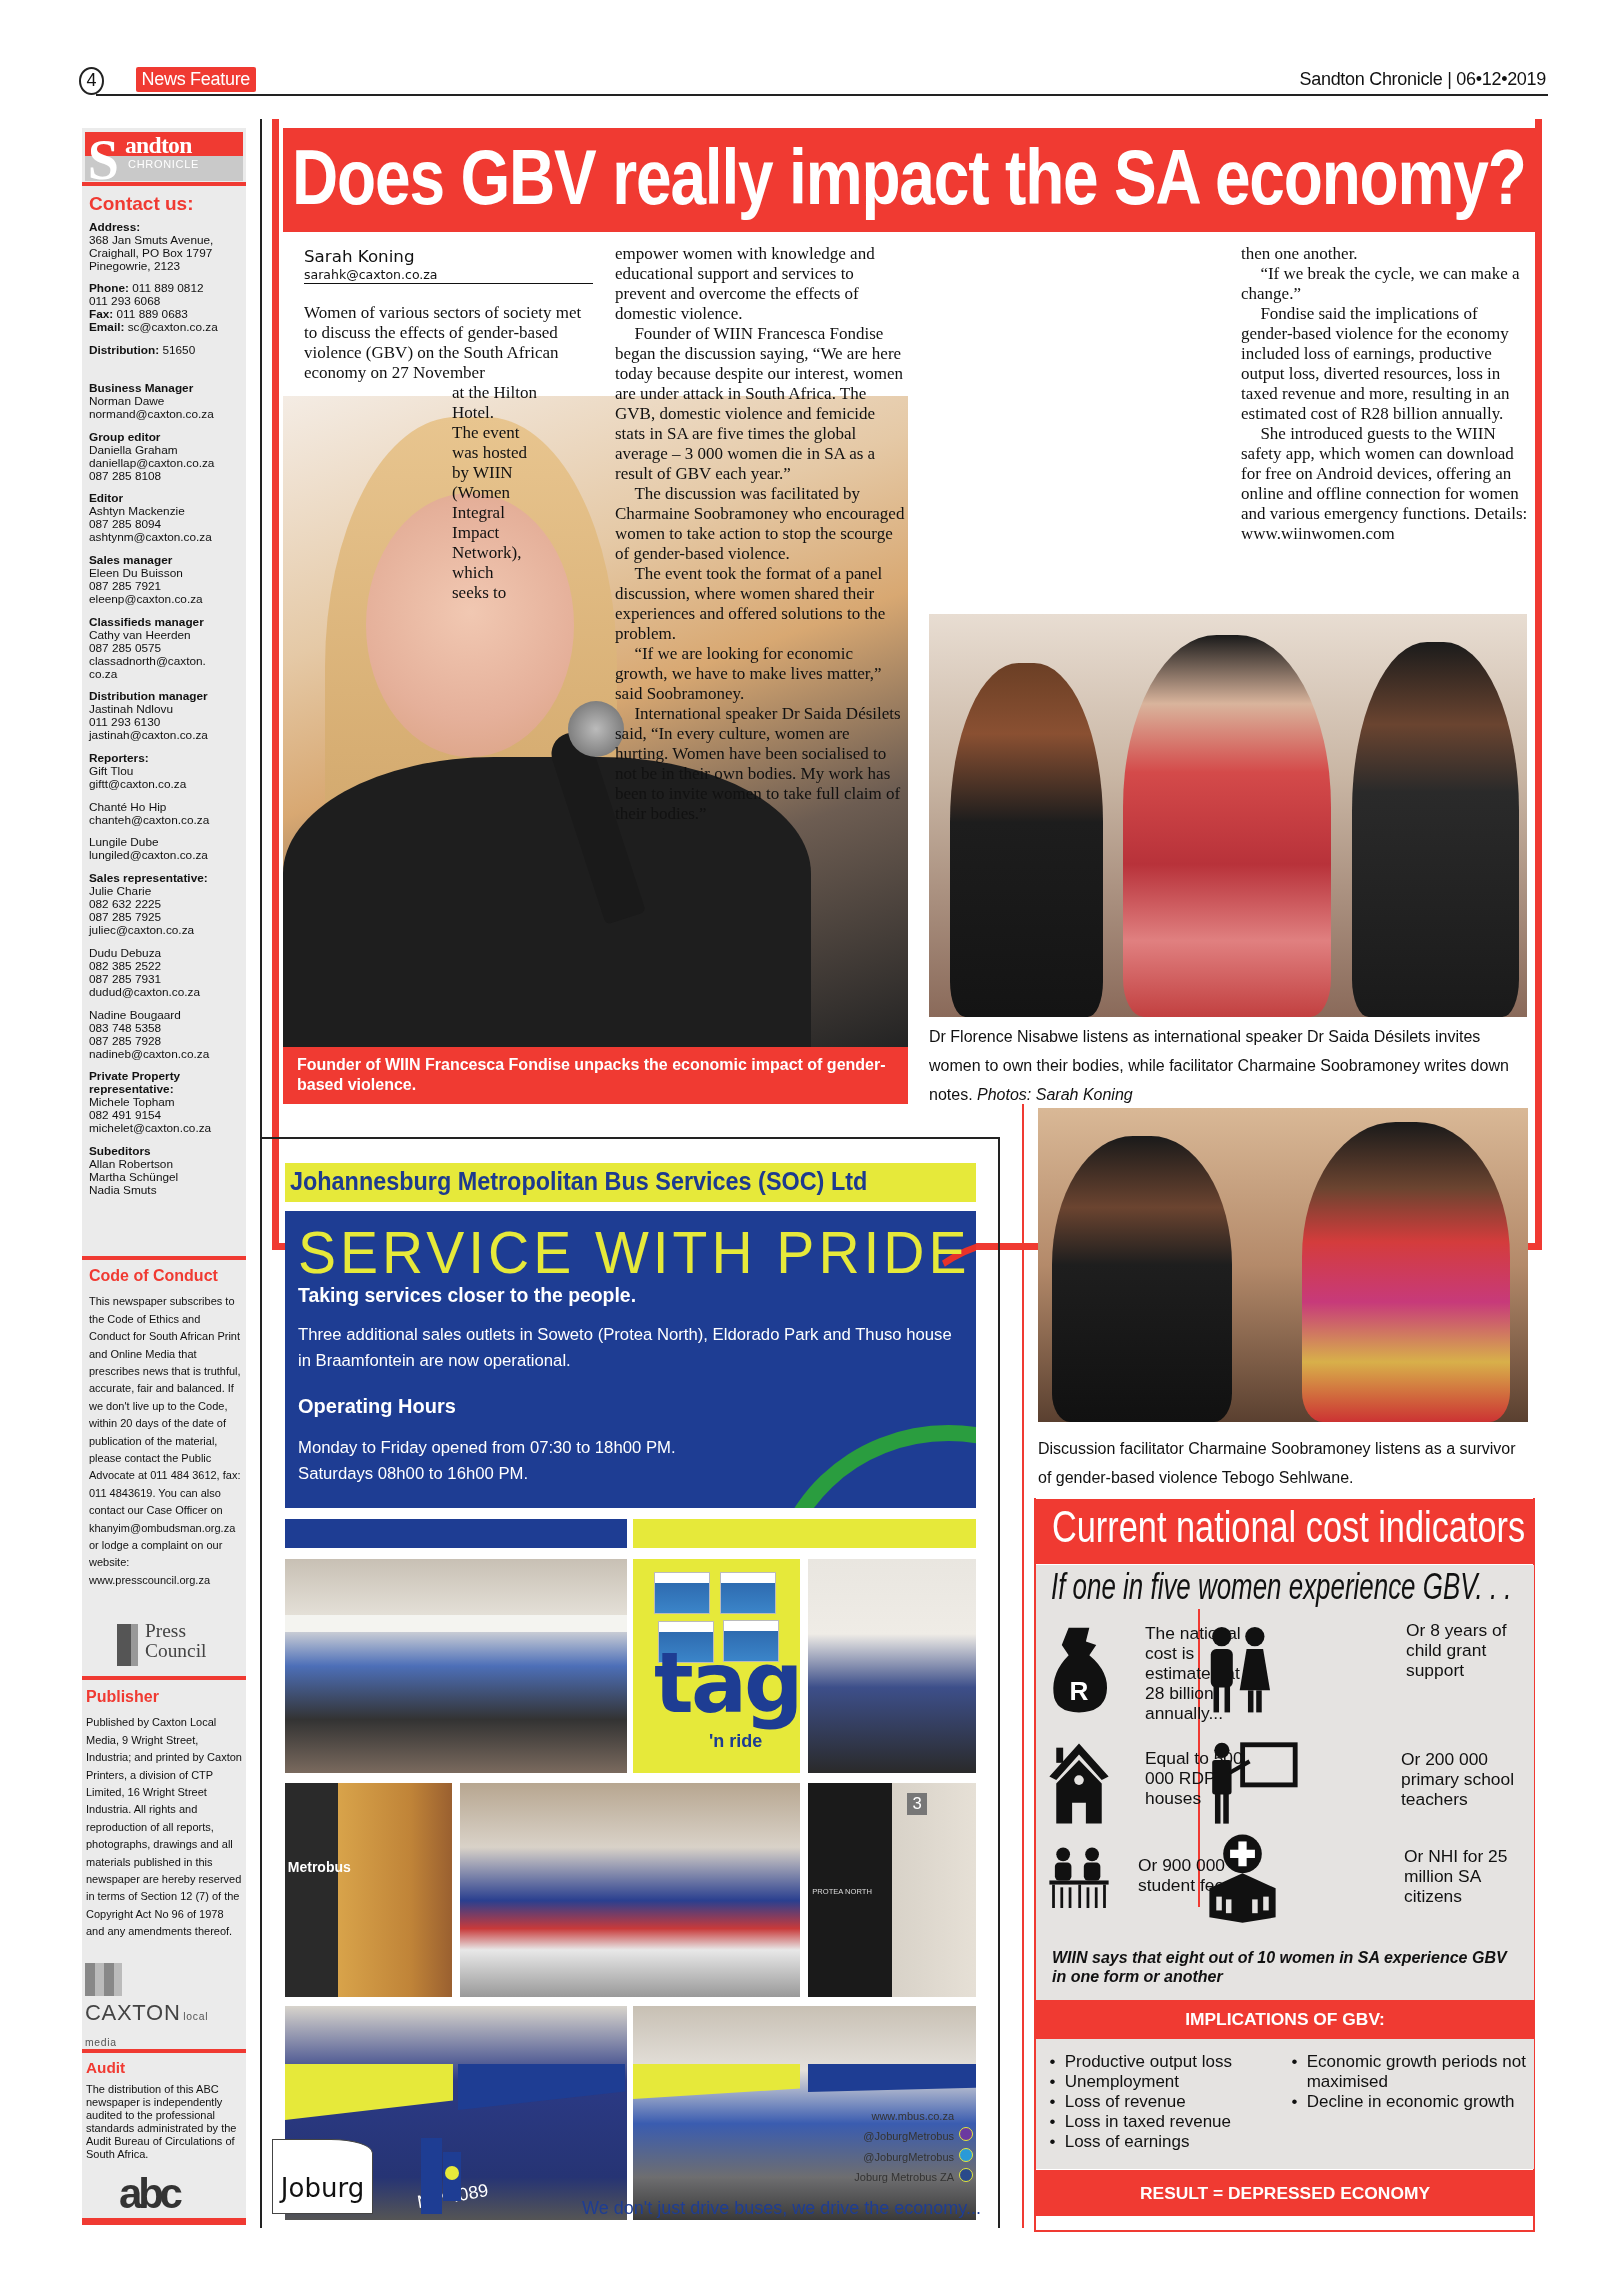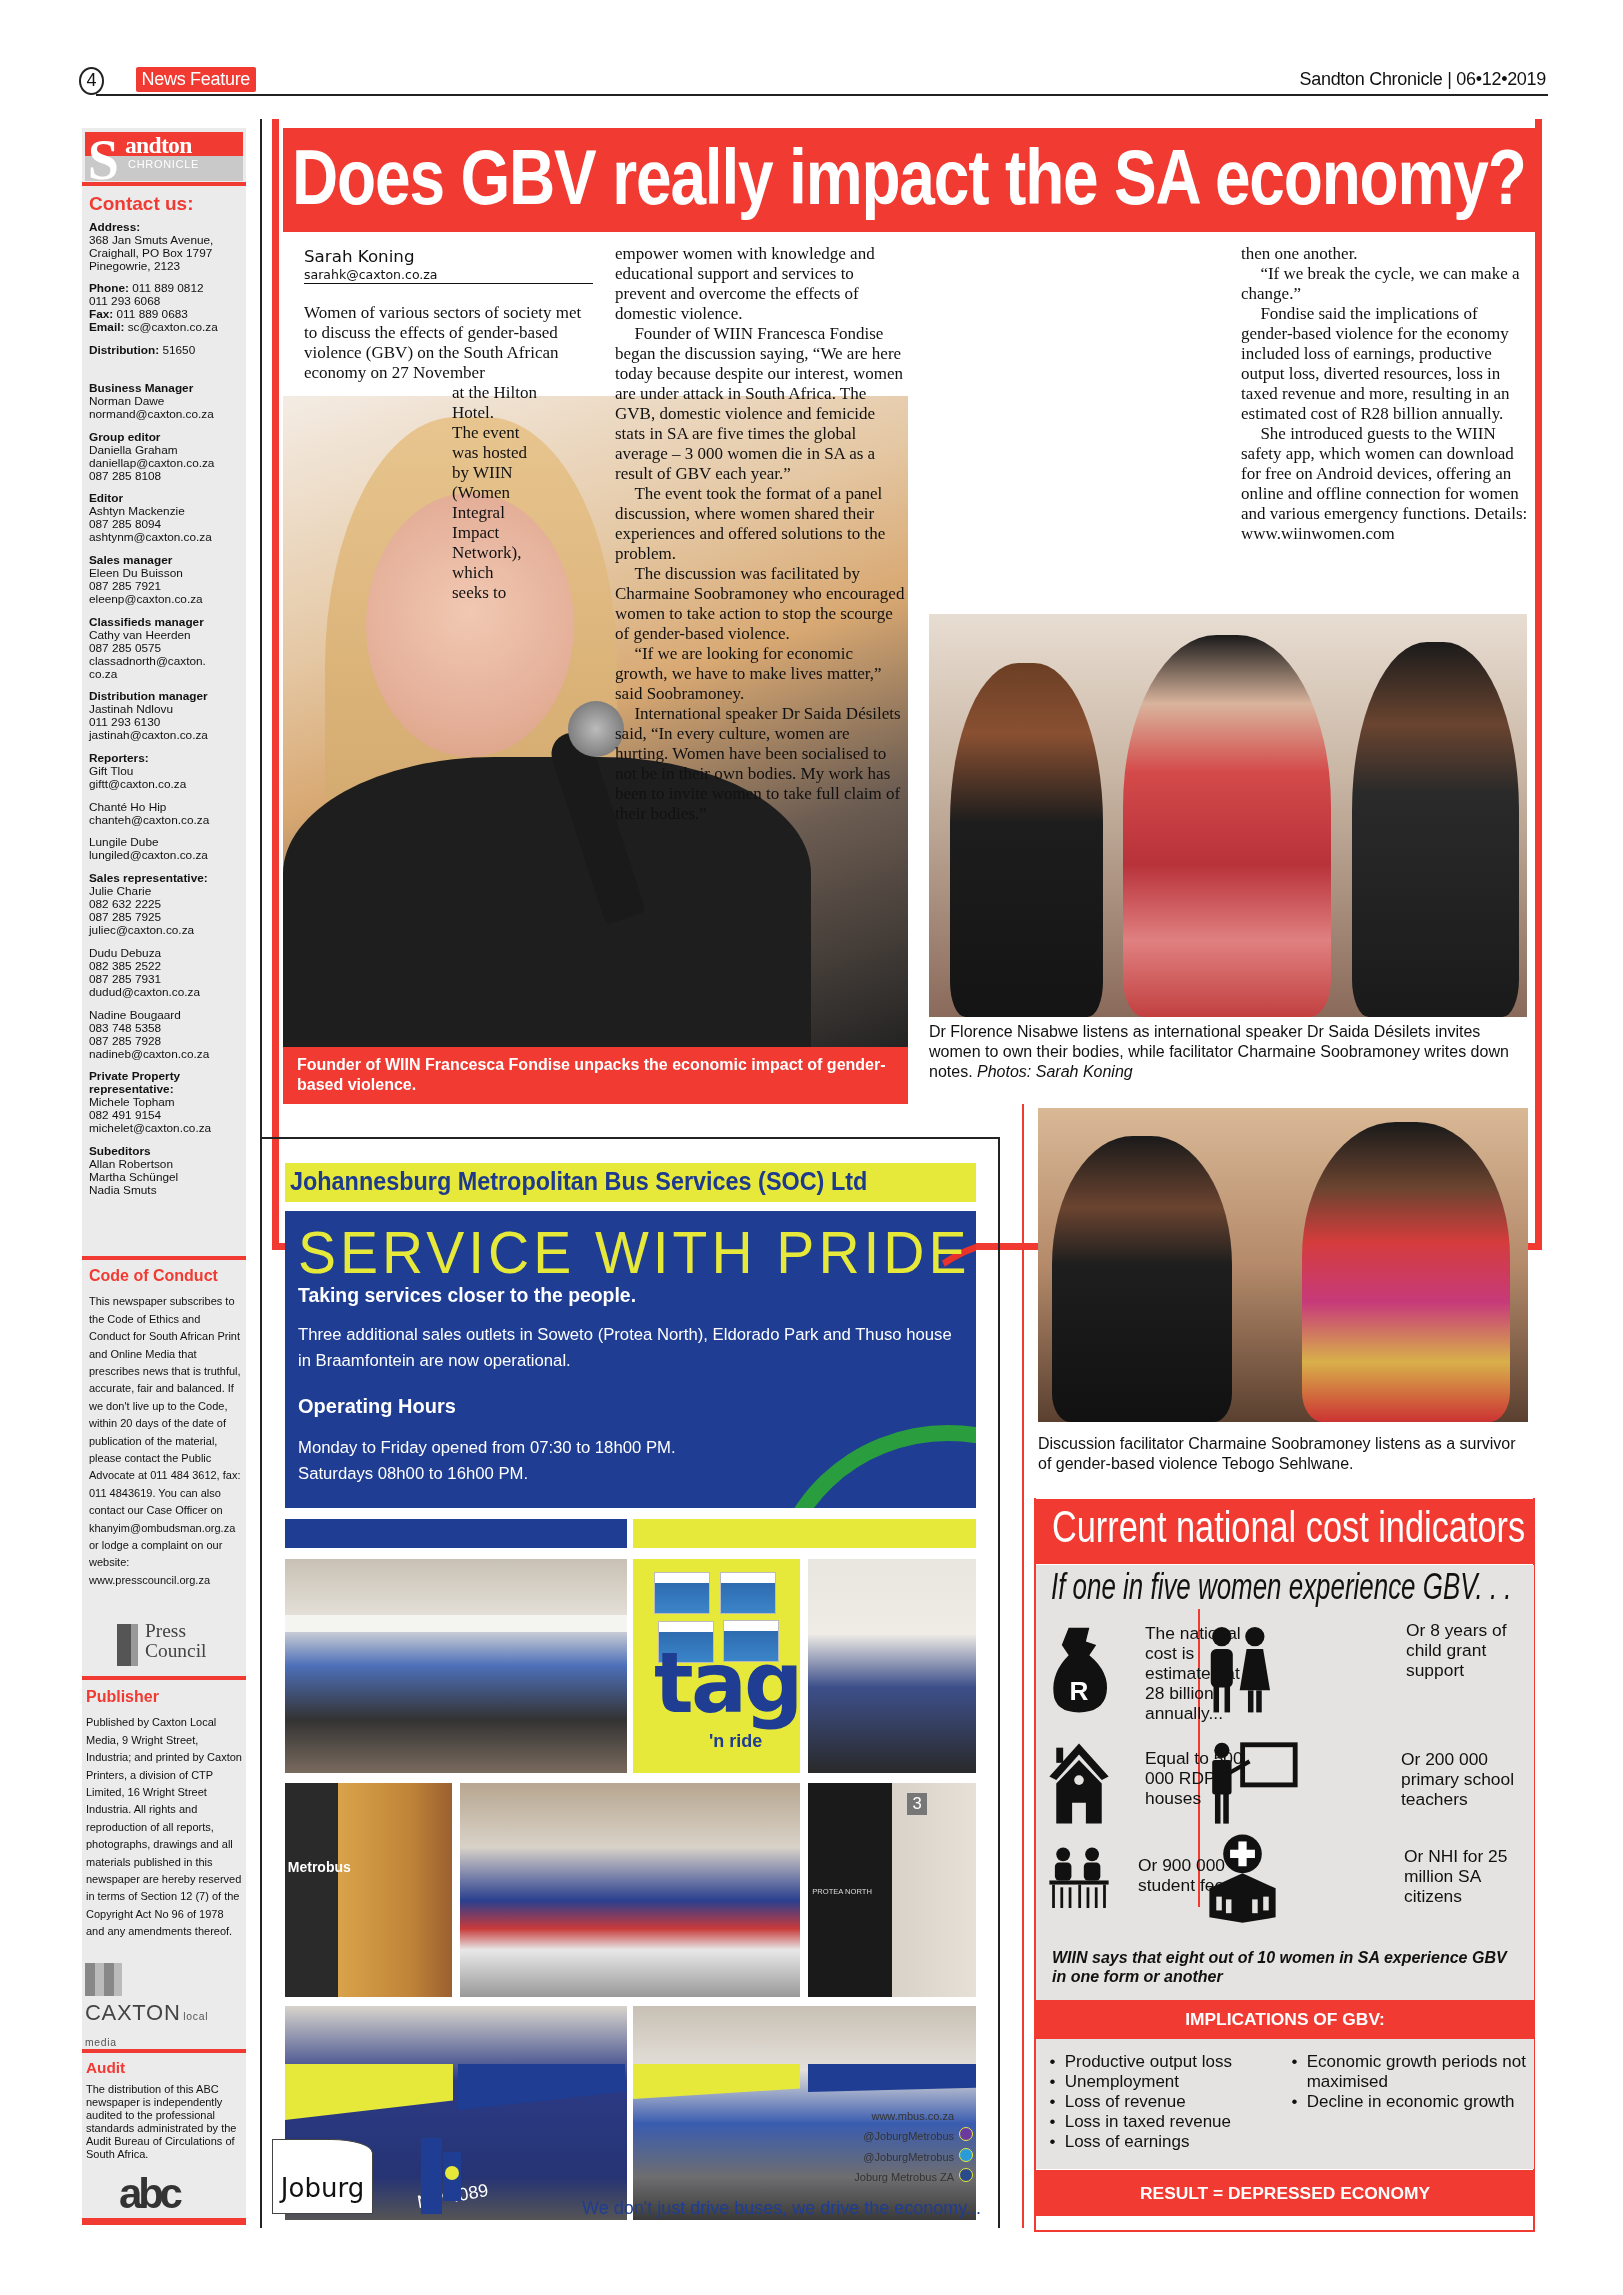--- a/index.html
+++ b/index.html
@@ -44,21 +44,21 @@
   .photo-main { left: 283px; top: 396px; width: 625px; height: 652px; background: linear-gradient(160deg, #f4ece4 0%, #e5c9a6 30%, #d8a872 48%, #6d5d52 70%, #232323 100%); }
   .photo-main .face { position: absolute; left: 83px; top: 97px; width: 208px; height: 264px; border-radius: 50%; background: radial-gradient(circle at 50% 45%, #f1c8b2 0%, #e5b09a 60%, #d9a080 100%); }
   .photo-main .hair { position: absolute; left: 42px; top: 21px; width: 292px; height: 555px; border-radius: 45% 45% 20% 20%; background: linear-gradient(180deg, #e8c58f 0%, #d7ae73 60%, #c9a067 100%); }
   .photo-main .body { position: absolute; left: 0; top: 361px; width: 528px; height: 292px; background: #1e1e1e; border-radius: 40% 40% 0 0; }
   .photo-main .mic { position: absolute; left: 292px; top: 333px; width: 42px; height: 194px; background: #1a1a1a; transform: rotate(-18deg); border-radius: 21px 21px 5.6px 5.6px; }
   .photo-main .mic-head { position: absolute; left: 285px; top: 305px; width: 56px; height: 56px; border-radius: 50%; background: radial-gradient(#bbb, #666); }
   .caption-red { left: 283px; top: 1047px; width: 625px; height: 57px; background: #f03a32; color: #fff; font-size: 16px; font-weight: bold; line-height: 20px; padding: 8.3px 14px; }
 
   .photo-panel { left: 929px; top: 614px; width: 598px; height: 403px; background: linear-gradient(180deg, #e8ddd2 0%, #c9b6a4 40%, #8a6a5a 100%); }
   .person { position: absolute; border-radius: 45% 45% 10% 10%; }
-  .caption-plain { font-size: 16px; line-height: 20px; color: #111; }
+  .caption-plain { font-size: 16px; line-height: 29px; color: #111; }
 
   .photo-duo { left: 1038px; top: 1108px; width: 490px; height: 314px; background: linear-gradient(180deg, #d9b896 0%, #b48a6a 50%, #5a4030 100%); }
 
   
   .ad-frame { left: 260px; top: 1137px; width: 740px; height: 1091px; border-left: 2.1px solid #222; border-top: 2.1px solid #222; border-right: 2.1px solid #222; }
   .ad-title-bar { left: 285px; top: 1163px; width: 691px; height: 39px; background: #e6e93a; }
   .ad-title { left: 290px; top: 1166px; font-size: 26px; font-weight: bold; color: #1d3a8f; white-space: nowrap; transform: scaleX(0.9); transform-origin: left top; }
   .ad-blue { left: 285px; top: 1211px; width: 691px; height: 297px; background: #1e3d93; overflow: hidden; }
   .ad-slogan { left: 298px; top: 1218px; font-size: 60px; color: #e6e93a; letter-spacing: 4.2px; white-space: nowrap; transform: scaleX(0.95); transform-origin: left top; }
   .ad-sub { left: 298px; top: 1284px; font-size: 19.4px; color: #fff; font-weight: bold; }
@@ -209,22 +209,22 @@
   <div style="padding-right:18px;">Integral</div>
   <div style="padding-right:25px;">Impact</div>
   <div>Network),</div>
   <div style="padding-right:19.4px;">which</div>
   <div style="padding-right:7px;">seeks to</div>
 </div>
 
 <div class="abs body-col" style="left:615px; top:244px; width:292px;">
   <p class="first">empower women with knowledge and educational support and services to prevent and overcome the effects of domestic violence.</p>
   <p>Founder of WIIN Francesca Fondise began the discussion saying, “We are here today because despite our interest, women are under attack in South Africa. The GVB, domestic violence and femicide stats in SA are five times the global average – 3 000 women die in SA as a result of GBV each year.”</p>
+  <p>The discussion was facilitated by Charmaine Soobramoney who encouraged women to take action to stop the scourge of gender-based violence.</p>
   <p>The event took the format of a panel discussion, where women shared their experiences and offered solutions to the problem.</p>
-  <p>The discussion was facilitated by Charmaine Soobramoney who encouraged women to take action to stop the scourge of gender-based violence.</p>
   <p>“If we are looking for economic growth, we have to make lives matter,” said Soobramoney.</p>
   <p>International speaker Dr Saida Désilets said, “In every culture, women are hurting. Women have been socialised to not be in their own bodies. My work has been to invite women to take full claim of their bodies.”</p>
 </div>
 
 <div class="abs body-col" style="left:929px; top:244px; width:294px;">
 </div>
 
 <div class="abs body-col" style="left:1241px; top:244px; width:287px;">
   <p class="first">then one another.</p>
   <p>“If we break the cycle, we can make a change.”</p>

